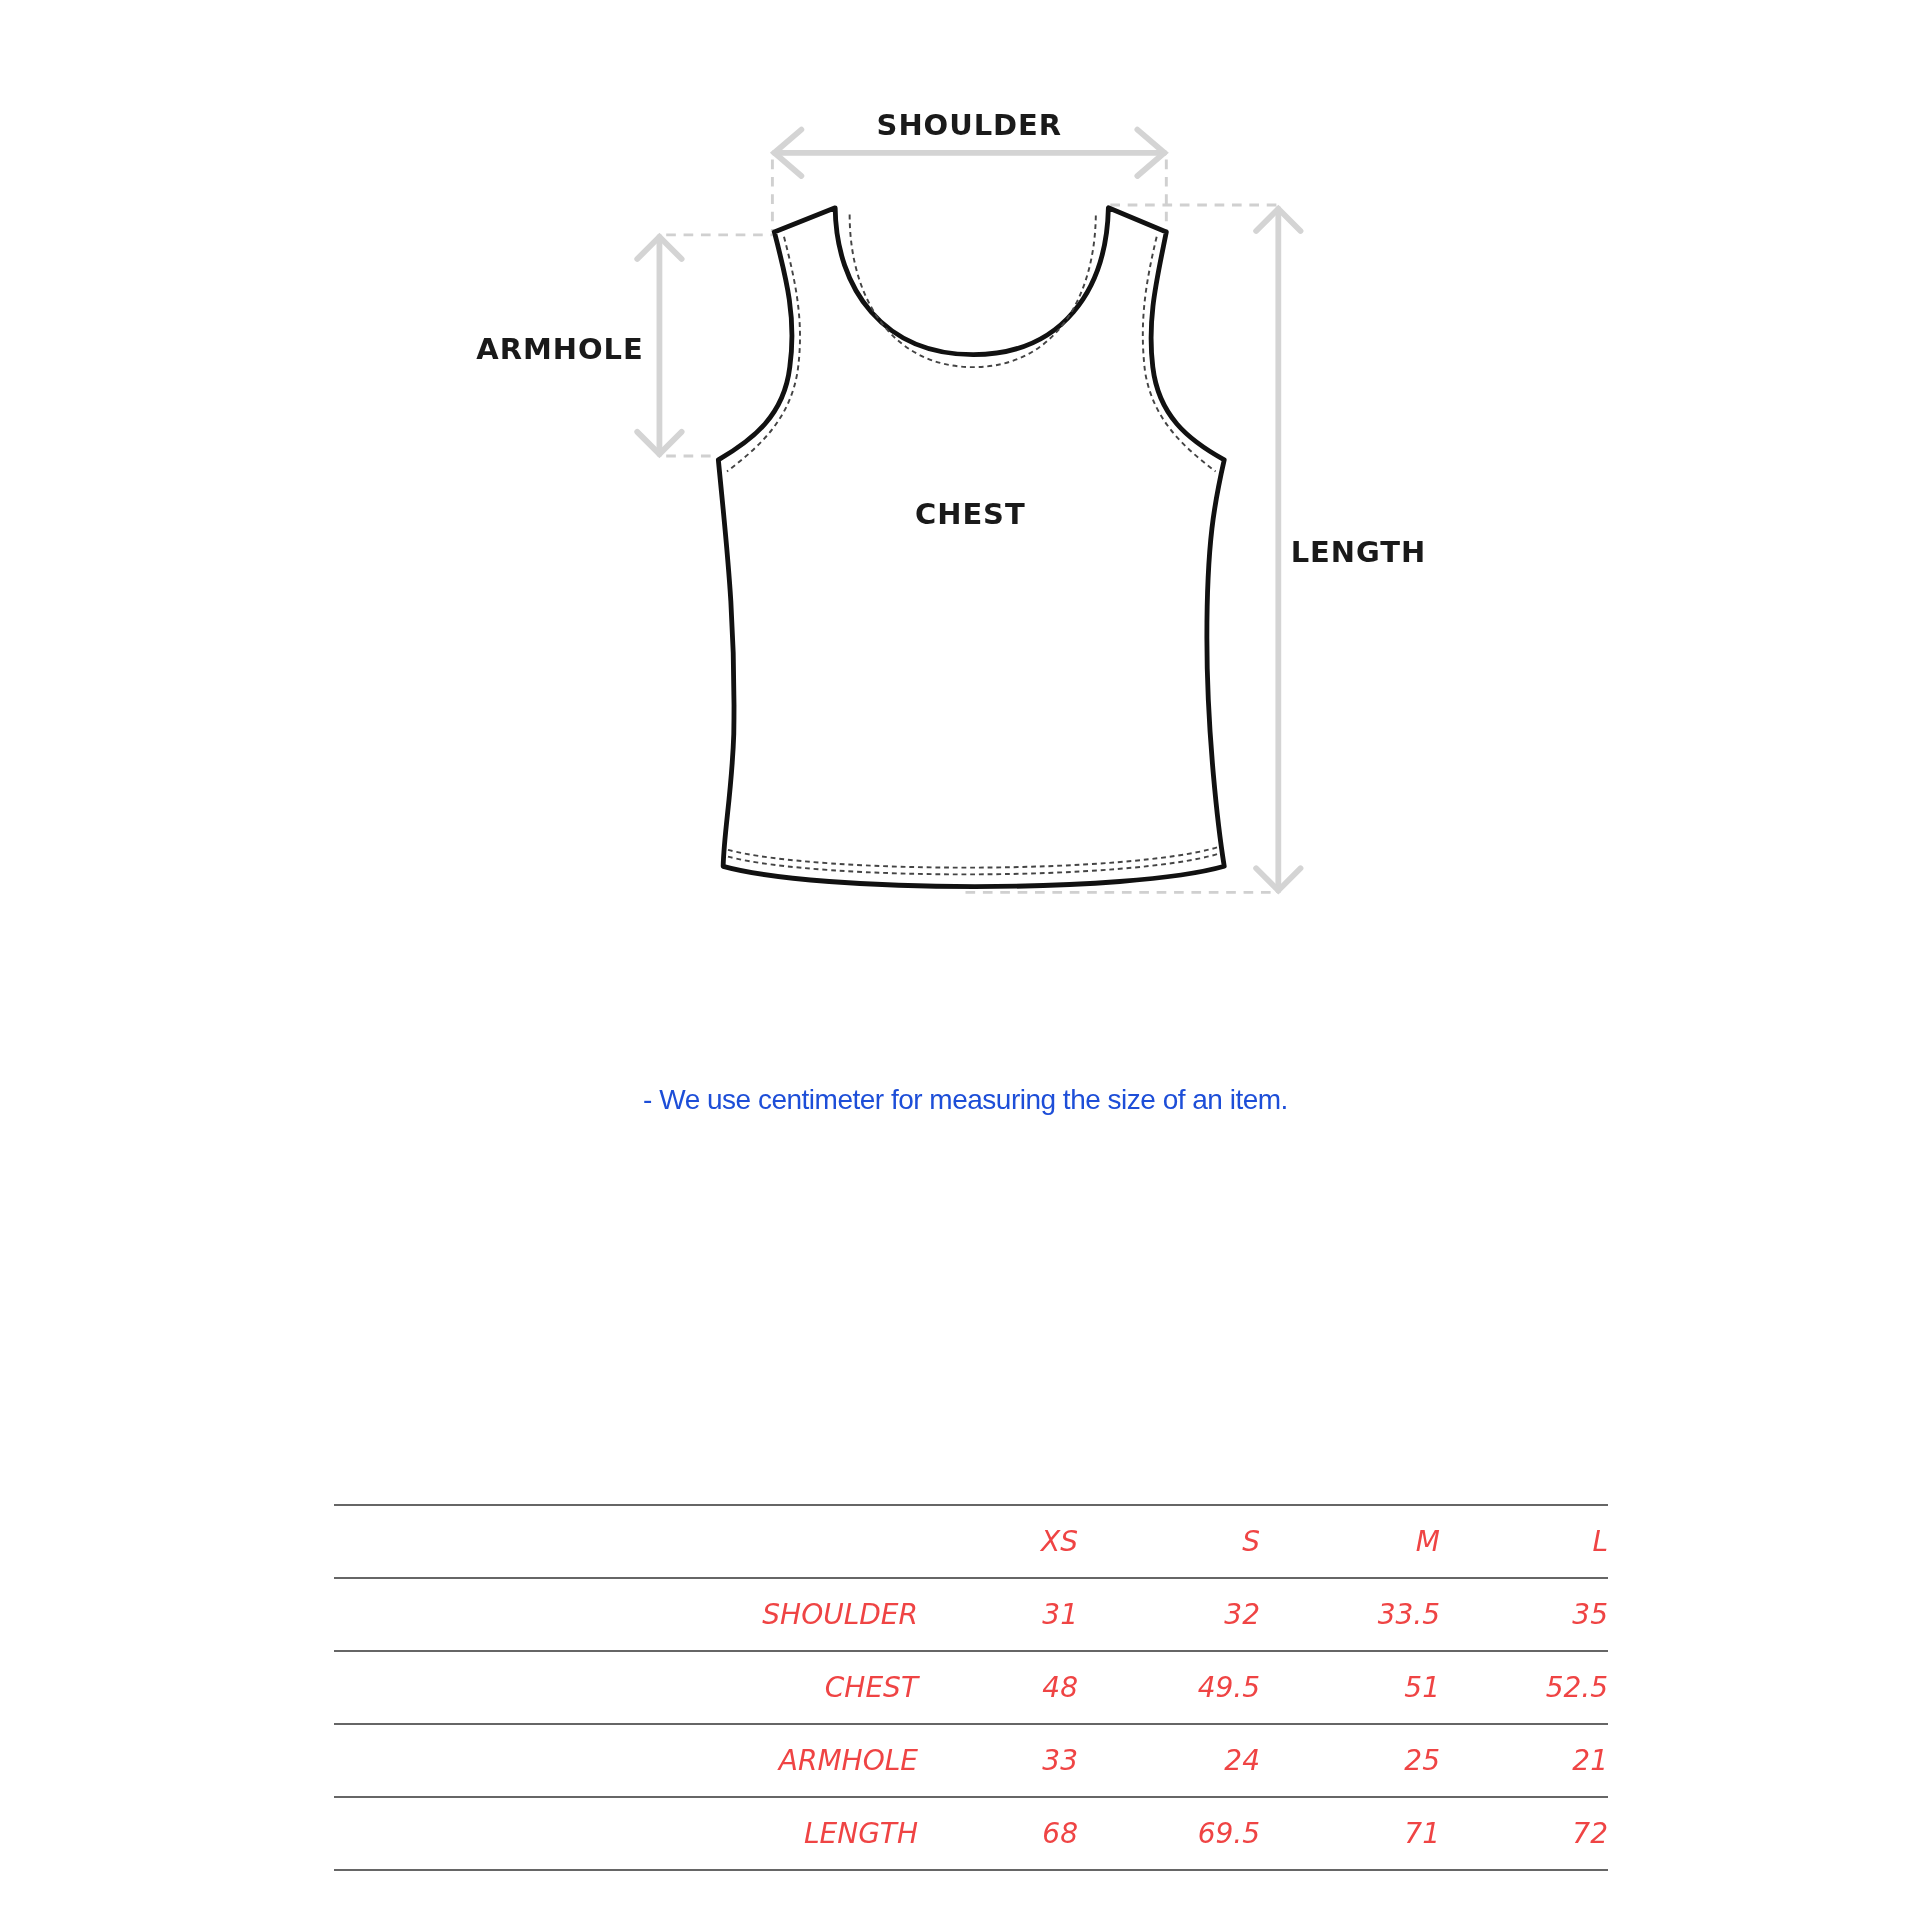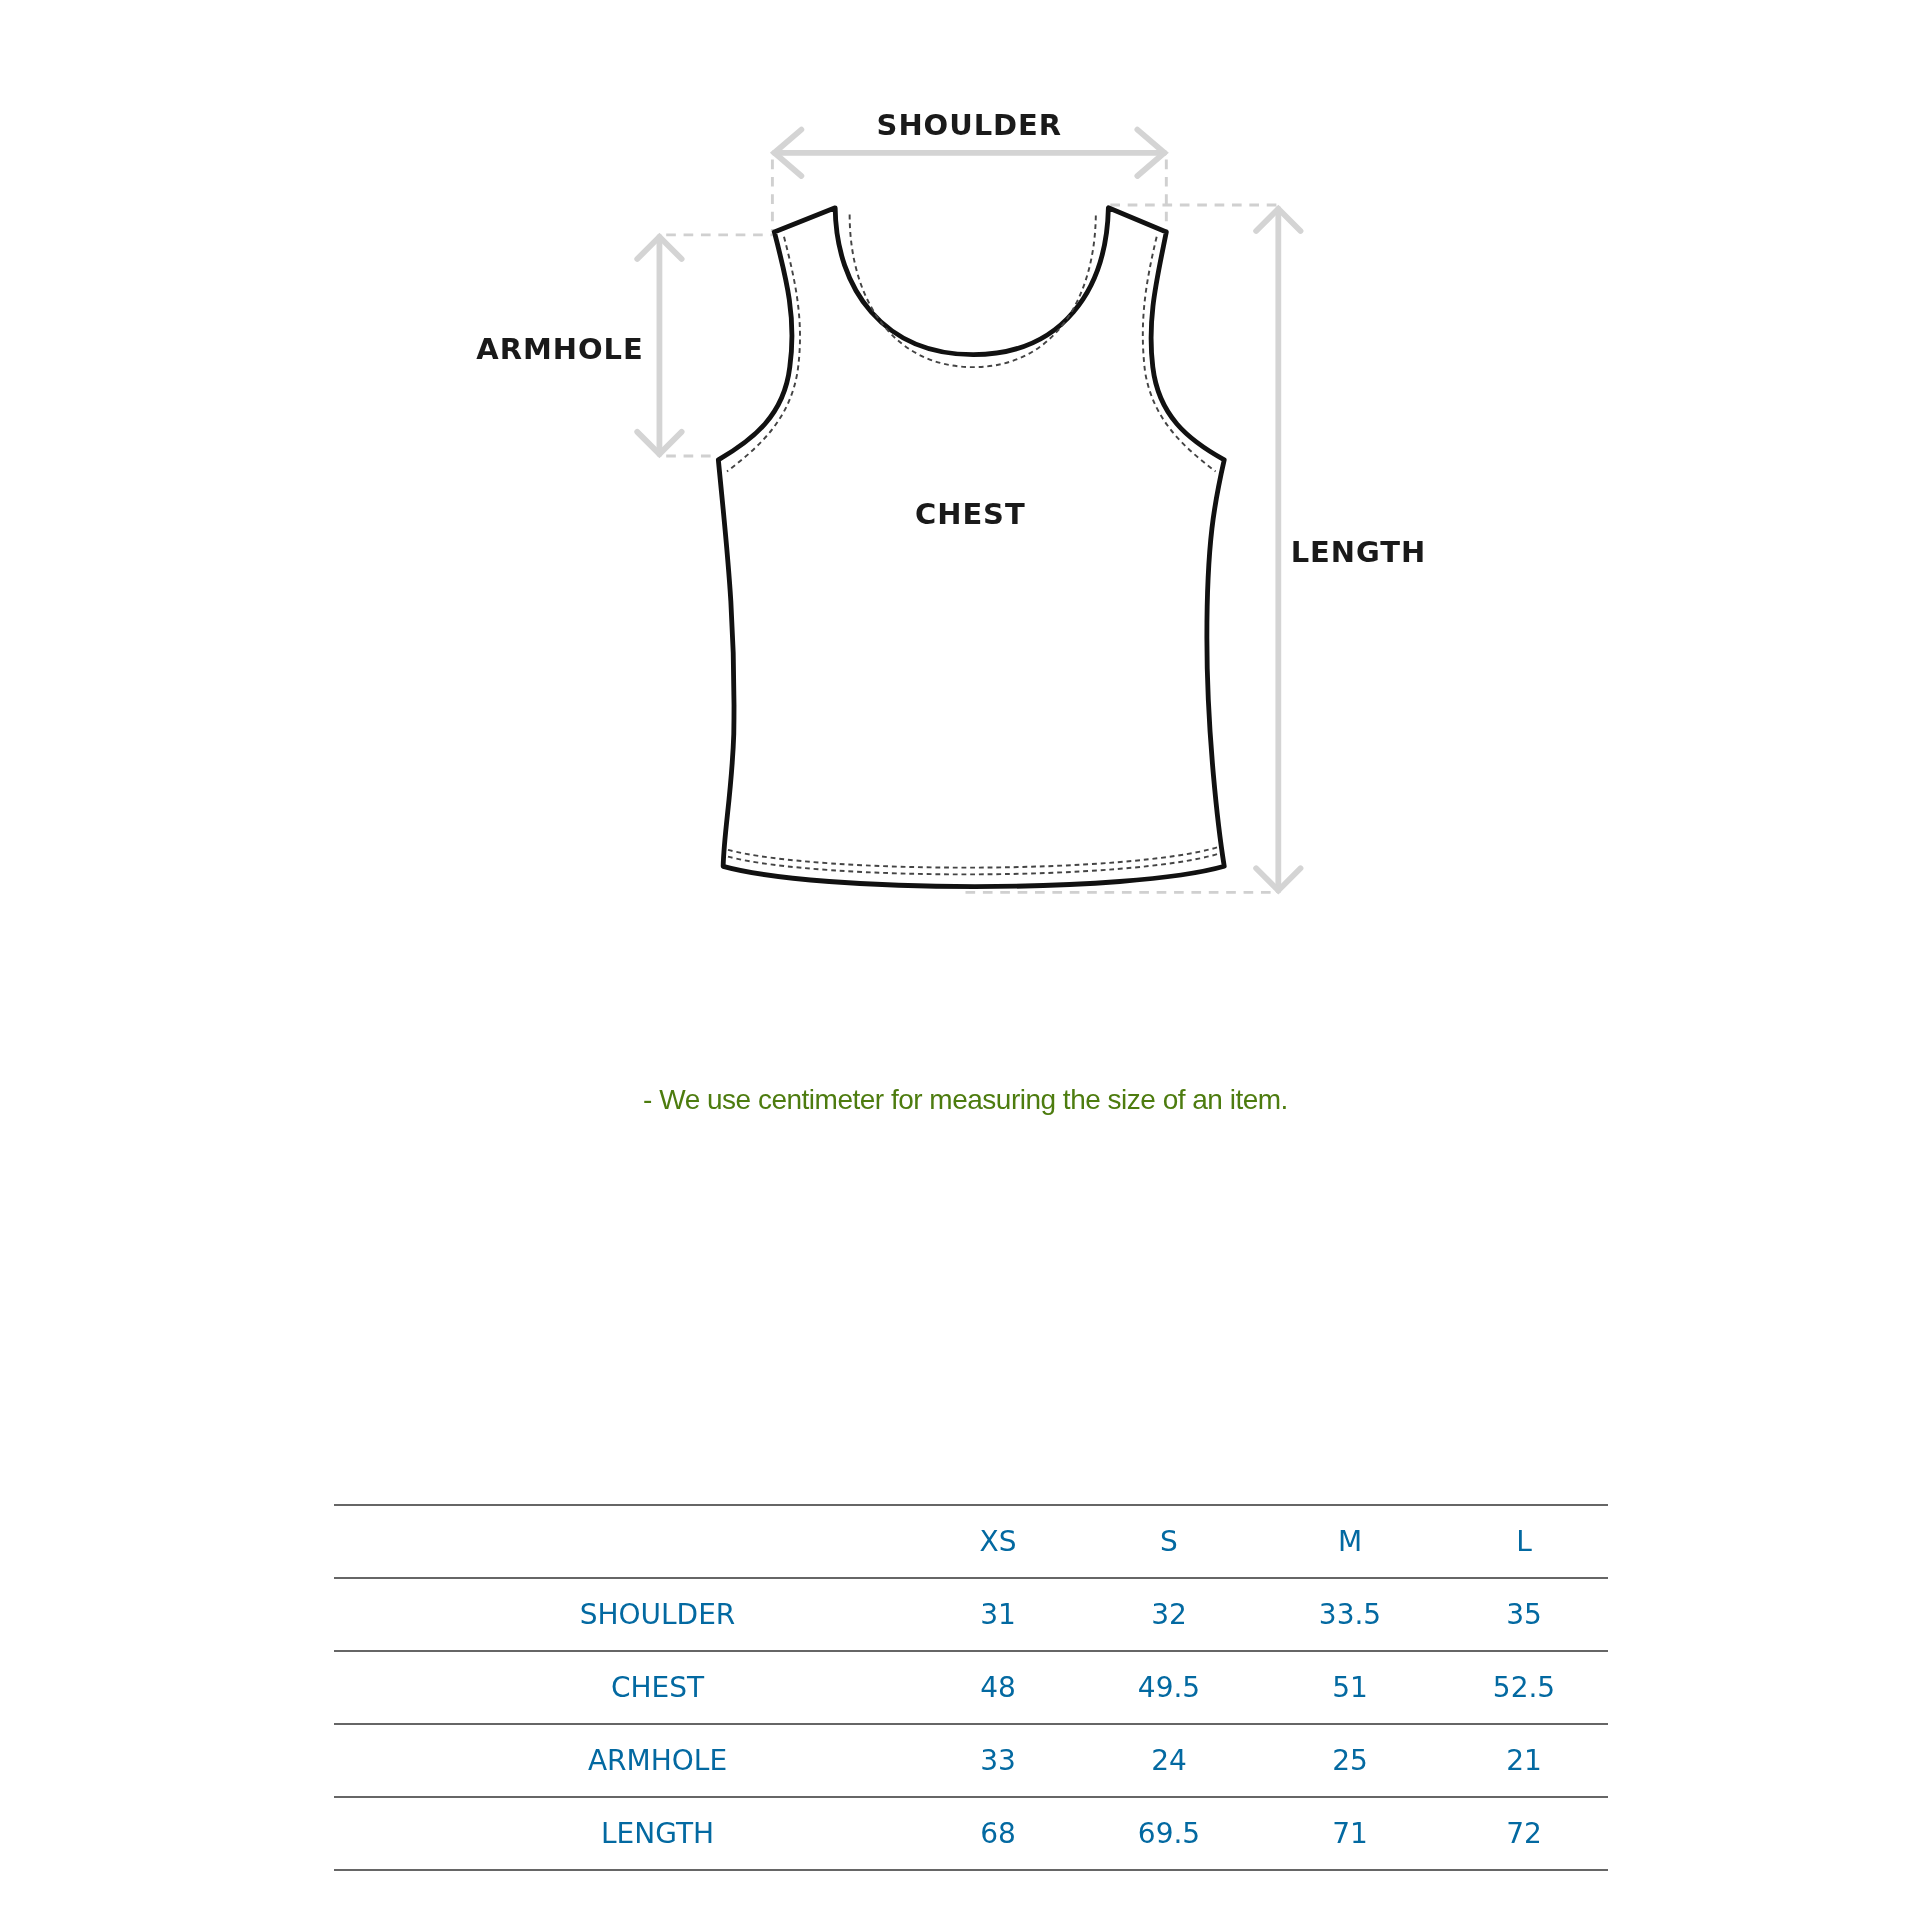--- a/index.html
+++ b/index.html
@@ -1,24 +1,24 @@
 <!DOCTYPE html>
 <html><head>
 <meta charset="utf-8">
 <style>
   html, body { margin:0; padding:0; background:#ffffff; }
   body { width:1931px; height:1931px; position:relative; overflow:hidden;
          font-family:"Liberation Sans", "DejaVu Sans", sans-serif; color:#222; }
   #diagram { position:absolute; left:0; top:0; width:1931px; height:966px; }
   .dim-label { font-family:"DejaVu Sans", sans-serif; font-weight:bold; font-size:30px; fill:#1a1a1a; letter-spacing:1px; }
   .notes { position:absolute; left:0; top:1074px; width:1931px; text-align:center; }
-  .note { font-family:"Liberation Sans", sans-serif; font-size:28px; color:#4d7c0f; line-height:51px; letter-spacing:-0.5px; }
+  .note { font-family:"Liberation Sans", sans-serif; font-size:28px; color:#1d4ed8; line-height:51px; letter-spacing:-0.5px; }
   .size-table { position:absolute; left:334px; top:1504px; width:1274px; border-collapse:collapse; }
   .size-table th, .size-table td { height:71px; font-family:"DejaVu Sans", sans-serif; font-weight:normal;
-       font-size:28px; color:#0369a1; text-align:center; padding:0; }
+       font-size:28px; color:#ef4444; text-align:right; padding:0;font-style:italic; }
   .size-table tr { border-top:2.9px solid #666; }
   .size-table tbody tr:last-child { border-bottom:2.9px solid #666; }
   .size-table .lbl { padding-left:63px; width:521px; }
   .size-table .c0 { width:160px; }
   .size-table .c1 { width:182px; }
   .size-table .c2 { width:180px; }
 </style>
 </head>
 <body>
 

